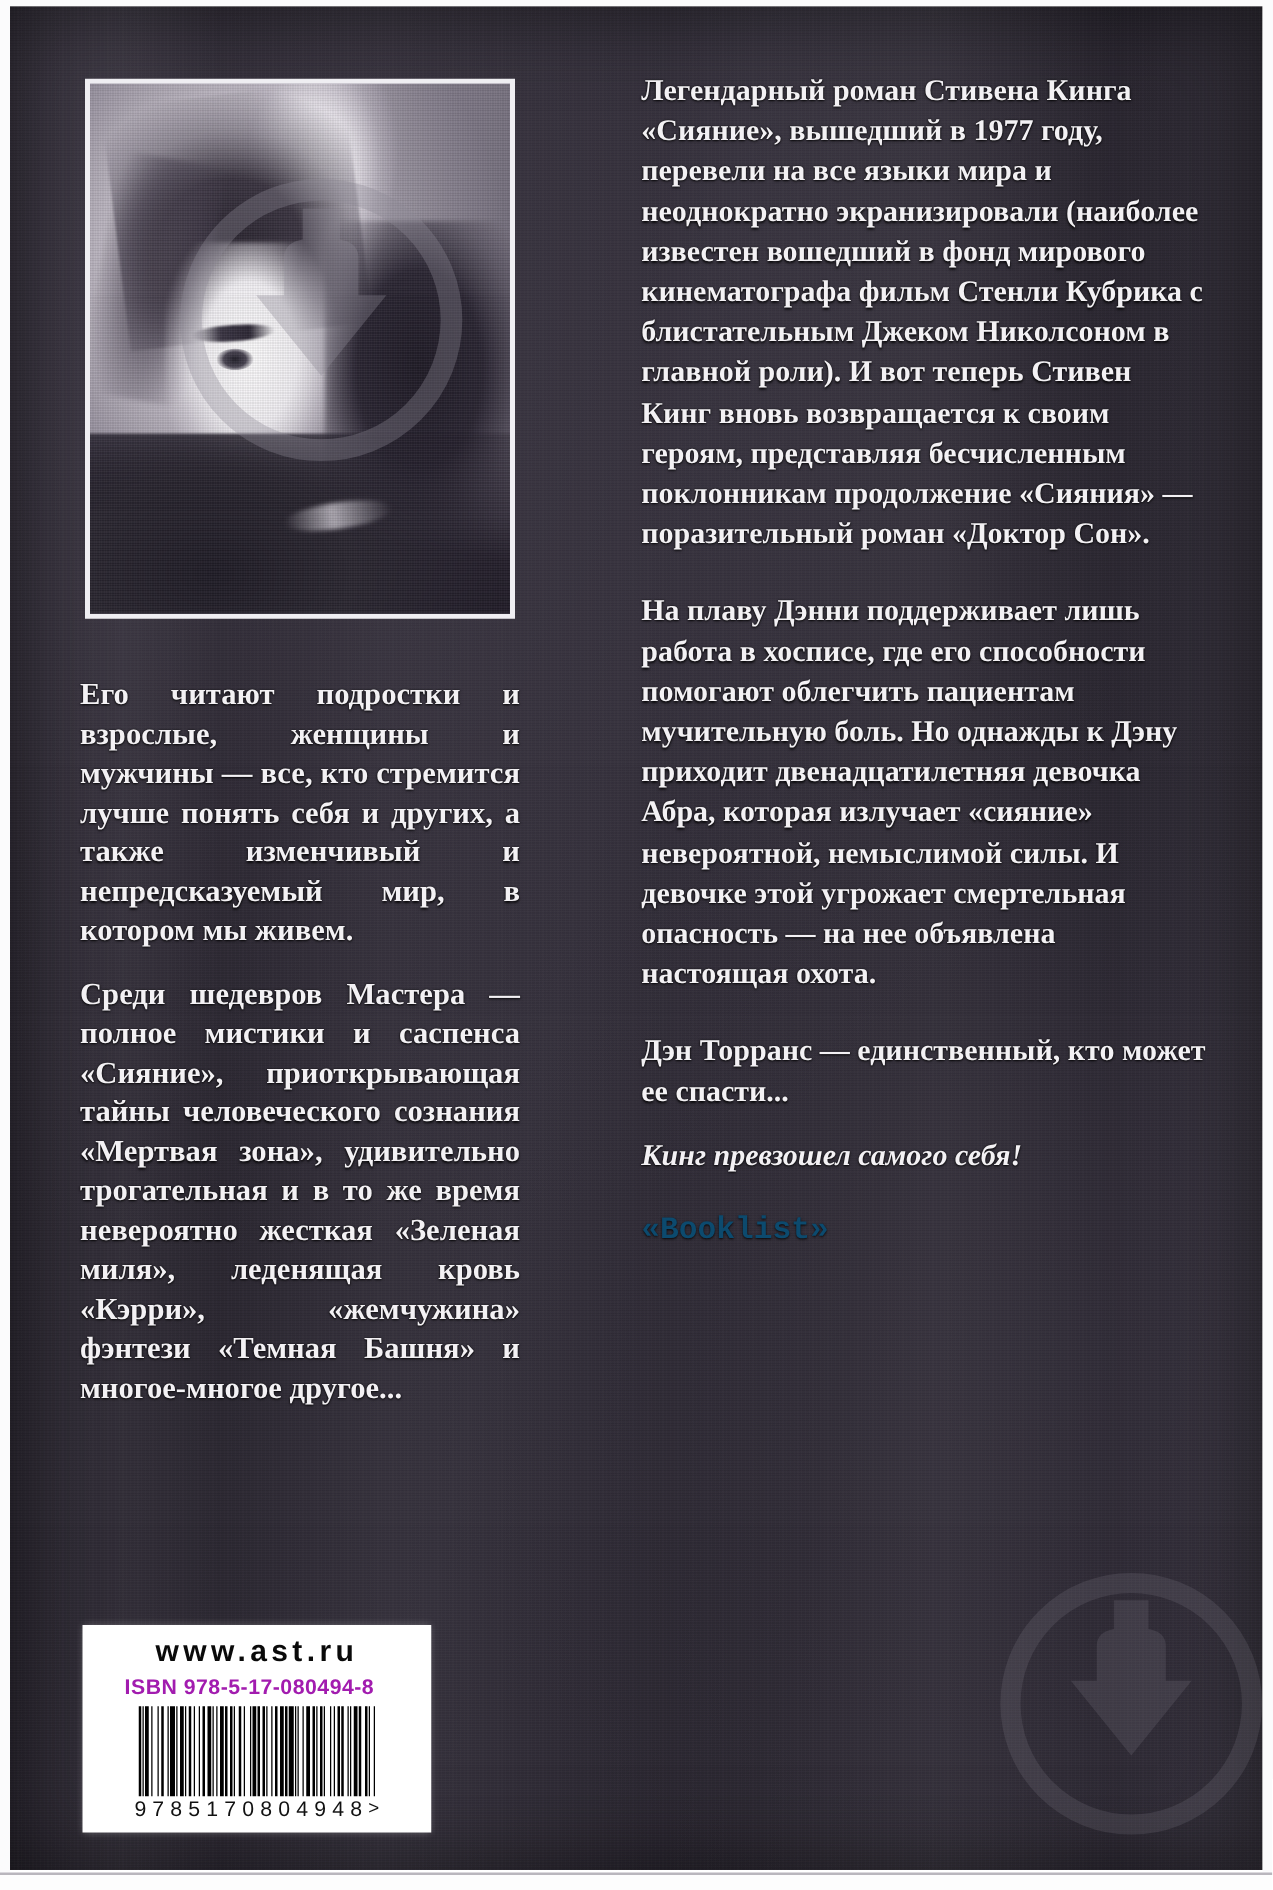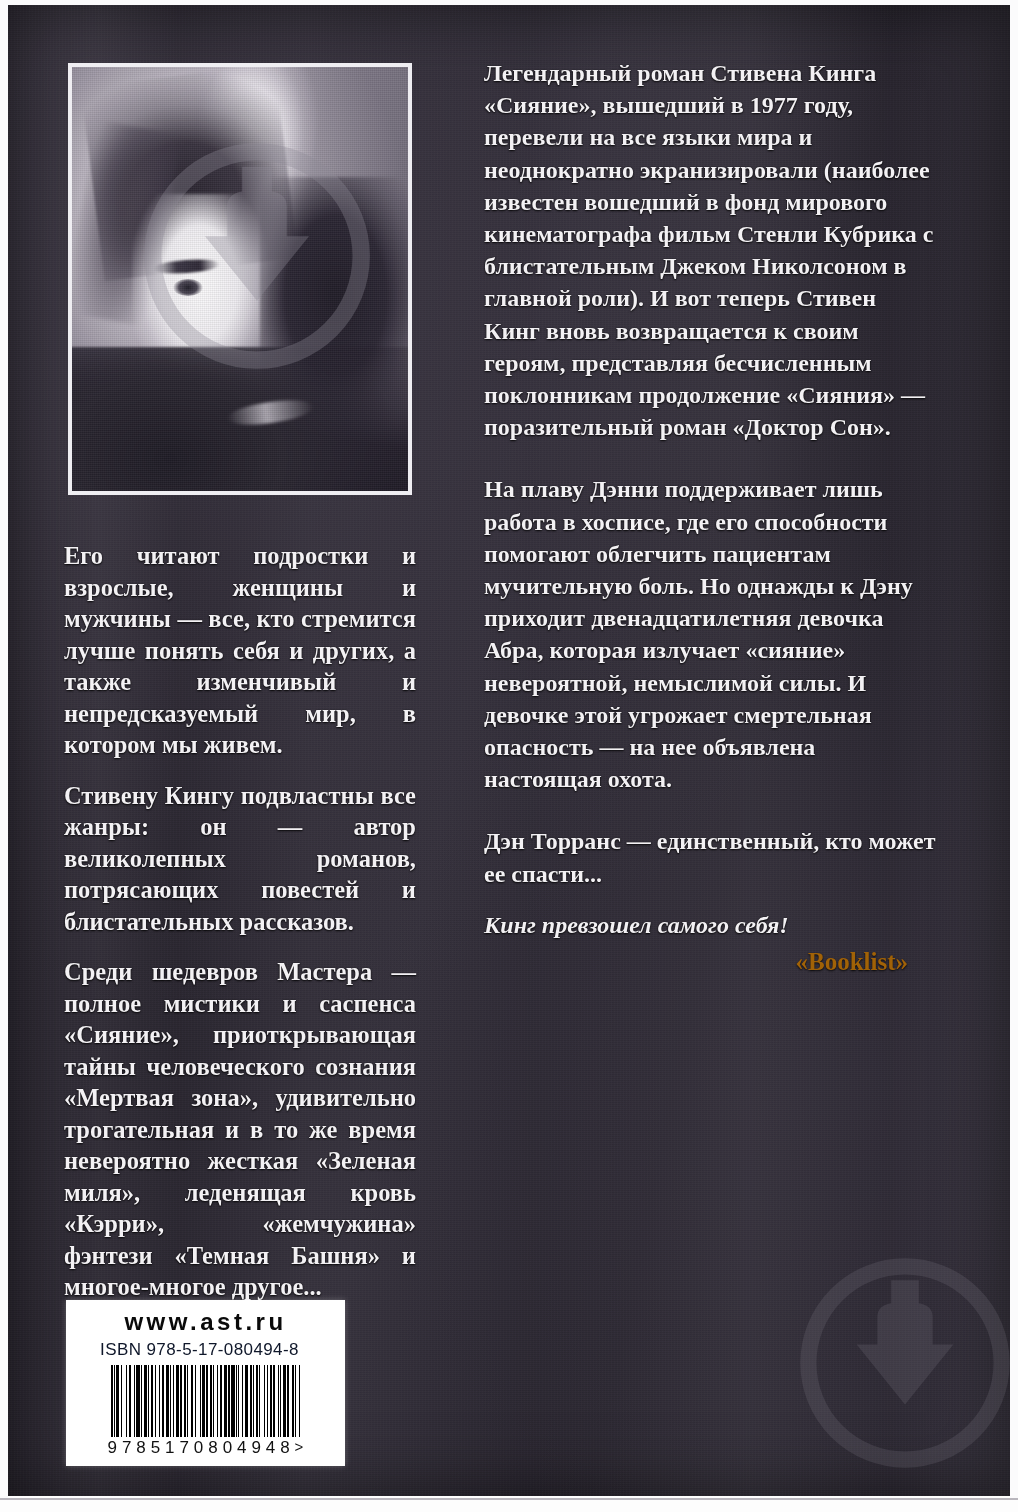--- a/index.html
+++ b/index.html
@@ -179,21 +179,21 @@
     position: absolute;
     z-index: 4;
     color: #f2f0f3;
   }
   #col-left {
     left: 64px;
     top: 540px;
     width: 352px;
   }
   #col-right {
-    left: 484px;
+    left: 513px;
     top: 57px;
     width: 452px;
   }
 
   .para {
     margin: 0 0 19px 0;
     font-family: "Liberation Serif", serif;
     font-weight: bold;
     color: #f3f1f4;
     text-shadow: 0 1px 2px rgba(0,0,0,0.85), 0 0 1px rgba(0,0,0,0.9);
@@ -212,30 +212,29 @@
     line-height: 32.2px;
   }
   #col-right .para.gap-big { margin-bottom: 30px; }
 
   .para.italic {
     font-style: italic;
     font-weight: bold;
   }
   .quote-source {
     margin: 0;
-    text-align: right;
-    font-family: Liberation Serif, serif;
+    font-family: Liberation Mono, monospace;
     font-weight: bold;
     font-size: 25px;
-    color: #a16207;
+    color: #0c4a6e;
     text-shadow: 0 1px 2px rgba(0,0,0,0.85);
     padding-right: 28px;
   }
   #blurb-italic-1 { margin-top: 46px; margin-bottom: 44px; }
-  #blurb-italic-2 { margin-bottom: 7px; }
+  #blurb-italic-2 { margin-bottom: 28px; }
 
   
   #barcode-block {
     position: absolute;
     left: 66px;
     top: 1300px;
     width: 279px;
     height: 166px;
     background: #ffffff;
     z-index: 5;
@@ -250,21 +249,22 @@
     font-weight: bold;
     font-size: 24px;
     letter-spacing: 3.5px;
     color: #0a0a0a;
   }
   #isbn-text {
     margin: 4px 12px 0 0;
     font-family: "Liberation Sans", sans-serif;
     font-size: 17px;
     letter-spacing: .4px;
-    color: #0f172a;
+    color: #a21caf;
+    font-weight: bold;
   }
   #bars {
     margin-top: 5px;
     width: 190px;
     height: 72px;
     display: flex;
     align-items: flex-end;
     gap: 0;
   }
   #bars i {
@@ -323,21 +323,20 @@
       <div class="eye"></div>
       <div class="coat-r"></div>
       <div class="coat"></div>
       <div class="sheen"></div>
       <div class="grain"></div>
     </div>
   </div>
 
   <div class="col" id="col-left">
     <p class="para justify">Его читают подростки и взрослые, женщины и мужчины — все, кто стремится лучше понять себя и других, а также изменчивый и непредсказуемый мир, в котором мы живем.</p>
-    <p class="para justify">Стивену Кингу подвластны все жанры: он — автор великолепных романов, потрясающих повестей и блистательных рассказов.</p>
     <p class="para justify">Среди шедевров Мастера — полное мистики и саспенса «Сияние», приоткрывающая тайны человеческого сознания «Мертвая зона», удивительно трогательная и в то же время невероятно жесткая «Зеленая миля», леденящая кровь «Кэрри», «жемчужина» фэнтези «Темная Башня» и многое-многое другое...</p>
   </div>
 
   <div class="col" id="col-right">
     <p class="para gap-big">Легендарный роман Стивена Кинга «Сияние», вышедший в 1977 году, перевели на все языки мира и неоднократно экранизировали (наиболее известен вошедший в фонд мирового кинематографа фильм Стенли Кубрика с блистательным Джеком Николсоном в главной роли). И вот теперь Стивен Кинг вновь возвращается к своим героям, представляя бесчисленным поклонникам продолжение «Сияния» — поразительный роман «Доктор Сон».</p>
     <p class="para gap-big">На плаву Дэнни поддерживает лишь работа в хосписе, где его способности помогают облегчить пациентам мучительную боль. Но однажды к Дэну приходит двенадцатилетняя девочка Абра, которая излучает «сияние» невероятной, немыслимой силы. И девочке этой угрожает смертельная опасность — на нее объявлена настоящая охота.</p>
     <p class="para">Дэн Торранс — единственный, кто может ее спасти...</p>
 
     <p class="para italic" id="blurb-italic-2">Кинг превзошел самого себя!</p>
     <p class="quote-source">«Booklist»</p>

